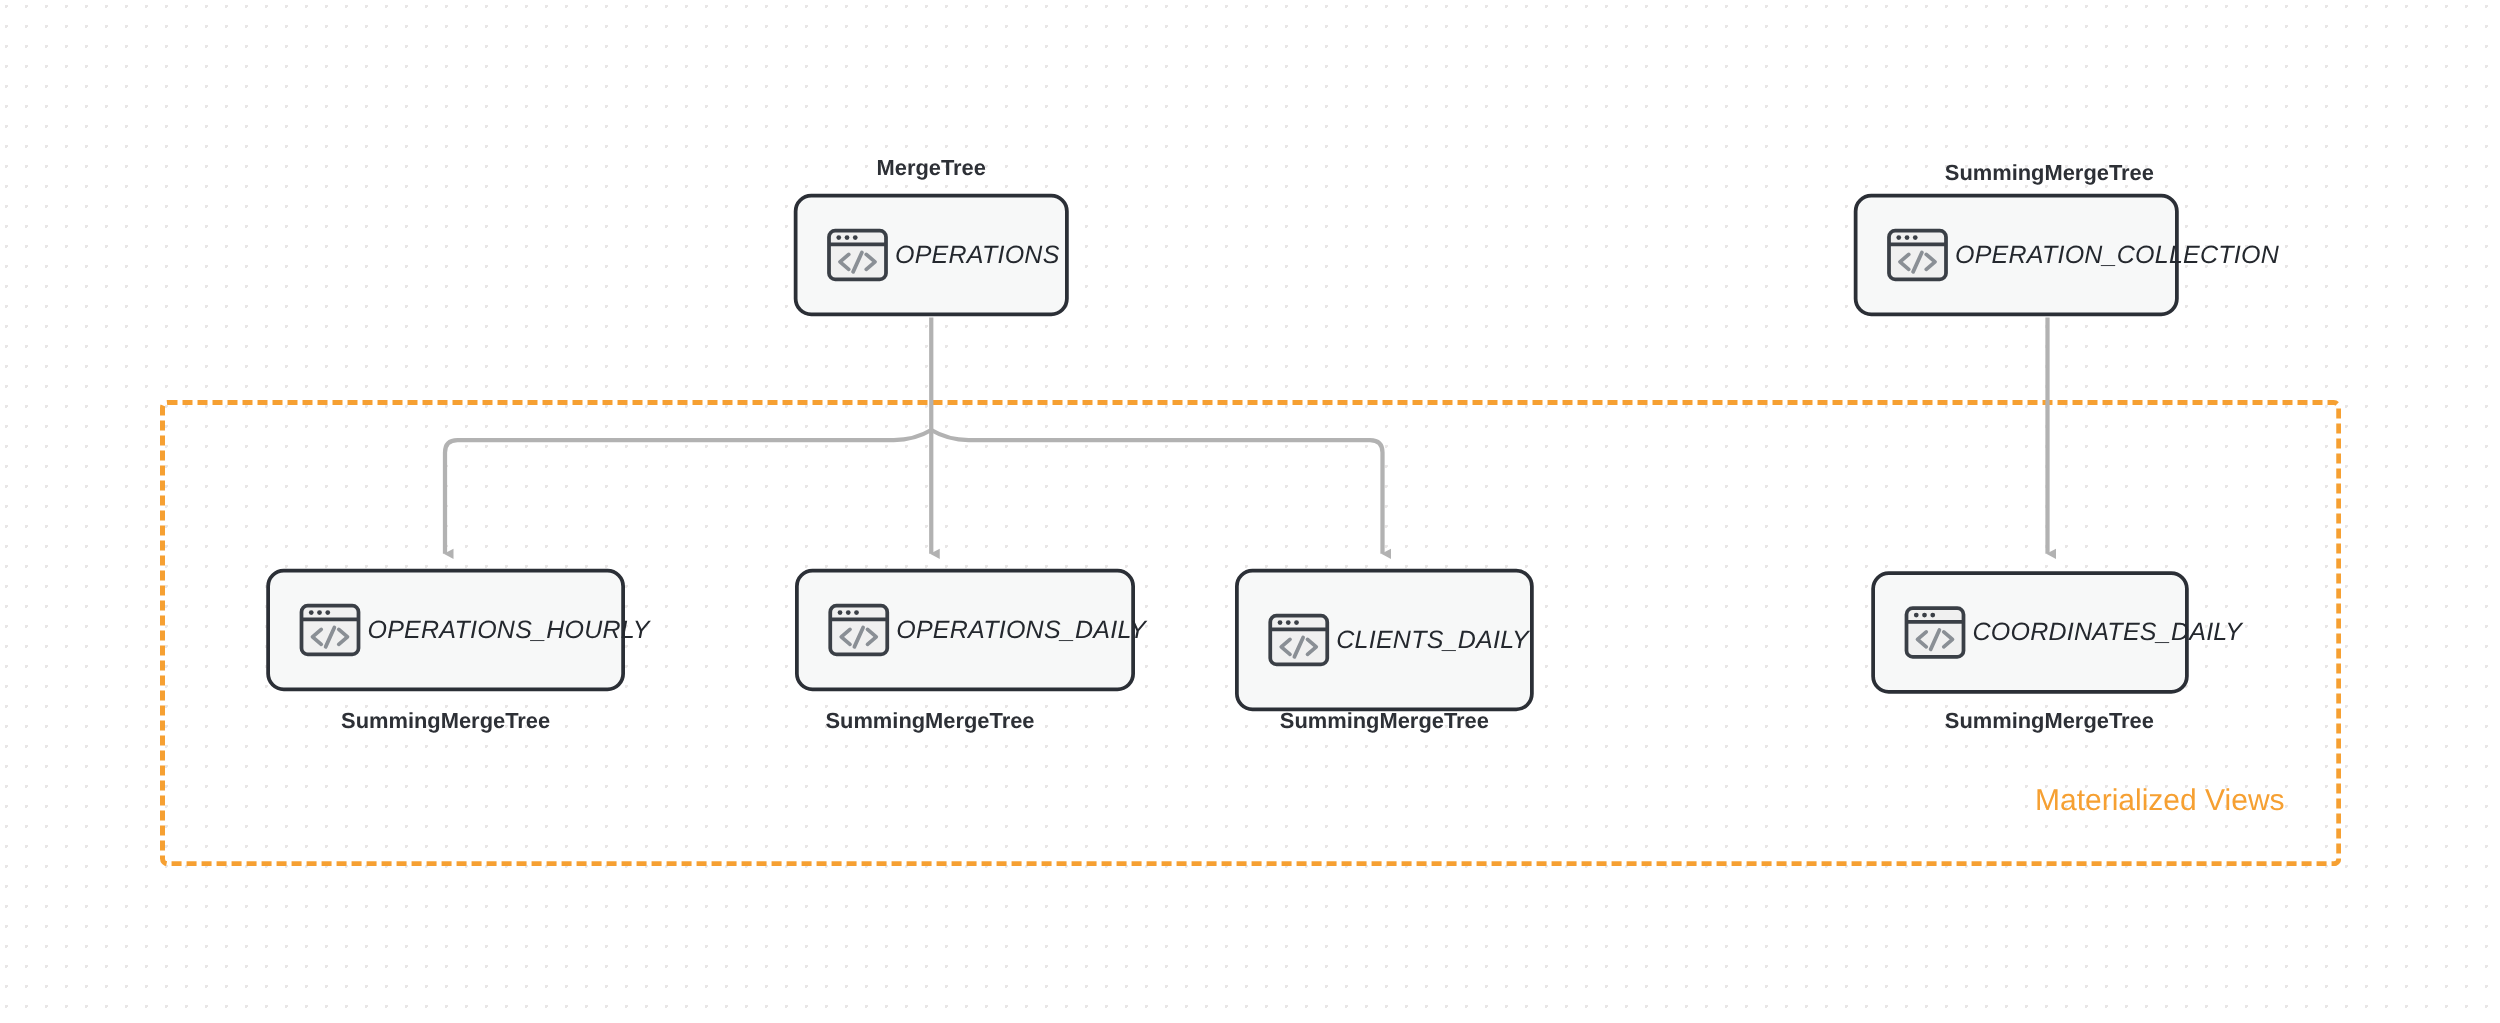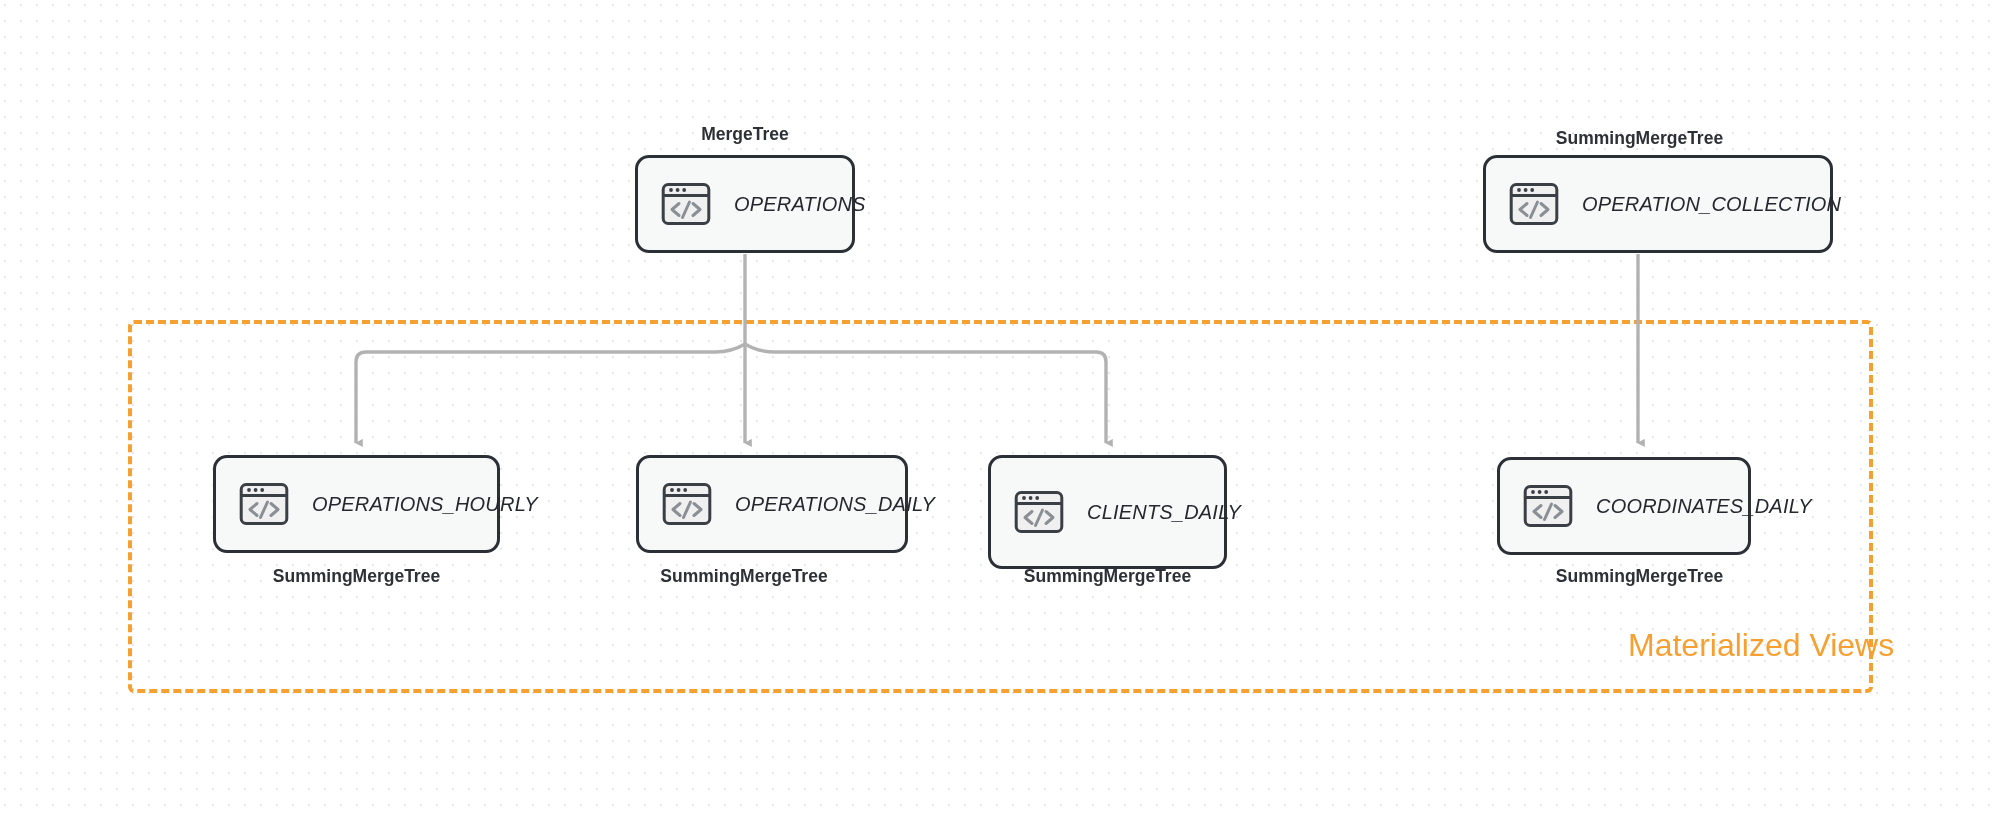--- a/index.html
+++ b/index.html
@@ -34,35 +34,35 @@
 
   
   .group-box {
     position: absolute;
     border: 4px dashed #f6a032;
     border-radius: 6px;
   }
   .group-label {
     position: absolute;
     color: #f6a032;
-    font-size: 32px;
+    font-size: 24px;
     font-family: "Liberation Sans", sans-serif;
     white-space: nowrap;
   }
 
   
   .node {
     position: absolute;
     background: #f7f8f8;
     border: 3.5px solid #2b2f36;
     border-radius: 14px;
     display: flex;
     align-items: center;
     padding-left: 22px;
-    gap: 22px;
+    gap: 4px;
   }
 
   .node-icon {
     flex: 0 0 auto;
     width: 52px;
     height: 52px;
     display: block;
   }
 
   .node-label {
@@ -120,21 +120,21 @@
       <circle cx="17.6" cy="12" r="1.9" fill="#3a3f46"></circle>
       <circle cx="24.2" cy="12" r="1.9" fill="#3a3f46"></circle>
       <path d="M 19 25.5 L 12 31.5 L 19 37.5" stroke="#8a8f95" stroke-width="3" fill="none" stroke-linecap="round" stroke-linejoin="round"></path>
       <path d="M 33 25.5 L 40 31.5 L 33 37.5" stroke="#8a8f95" stroke-width="3" fill="none" stroke-linecap="round" stroke-linejoin="round"></path>
       <path d="M 29.5 24 L 22.5 39.5" stroke="#8a8f95" stroke-width="3" fill="none" stroke-linecap="round"></path>
     </svg>
     <span class="node-label">OPERATIONS</span>
   </div>
 
   <div class="caption" style="left:1483px; top:128px; width:313px;">SummingMergeTree</div>
-  <div class="node" style="left:1483px; top:155px; width:350px; height:98px;">
+  <div class="node" style="left:1483px; top:155px; width:260px; height:98px;">
     <svg class="node-icon" viewBox="0 0 52 52">
       <rect x="3.2" y="6.5" width="45.6" height="39" rx="5" ry="5" fill="#f0f0f0" stroke="#3a3f46" stroke-width="3"></rect>
       <path d="M 3.2 17.5 L 48.8 17.5" stroke="#3a3f46" stroke-width="3"></path>
       <circle cx="11" cy="12" r="1.9" fill="#3a3f46"></circle>
       <circle cx="17.6" cy="12" r="1.9" fill="#3a3f46"></circle>
       <circle cx="24.2" cy="12" r="1.9" fill="#3a3f46"></circle>
       <path d="M 19 25.5 L 12 31.5 L 19 37.5" stroke="#8a8f95" stroke-width="3" fill="none" stroke-linecap="round" stroke-linejoin="round"></path>
       <path d="M 33 25.5 L 40 31.5 L 33 37.5" stroke="#8a8f95" stroke-width="3" fill="none" stroke-linecap="round" stroke-linejoin="round"></path>
       <path d="M 29.5 24 L 22.5 39.5" stroke="#8a8f95" stroke-width="3" fill="none" stroke-linecap="round"></path>
     </svg>

